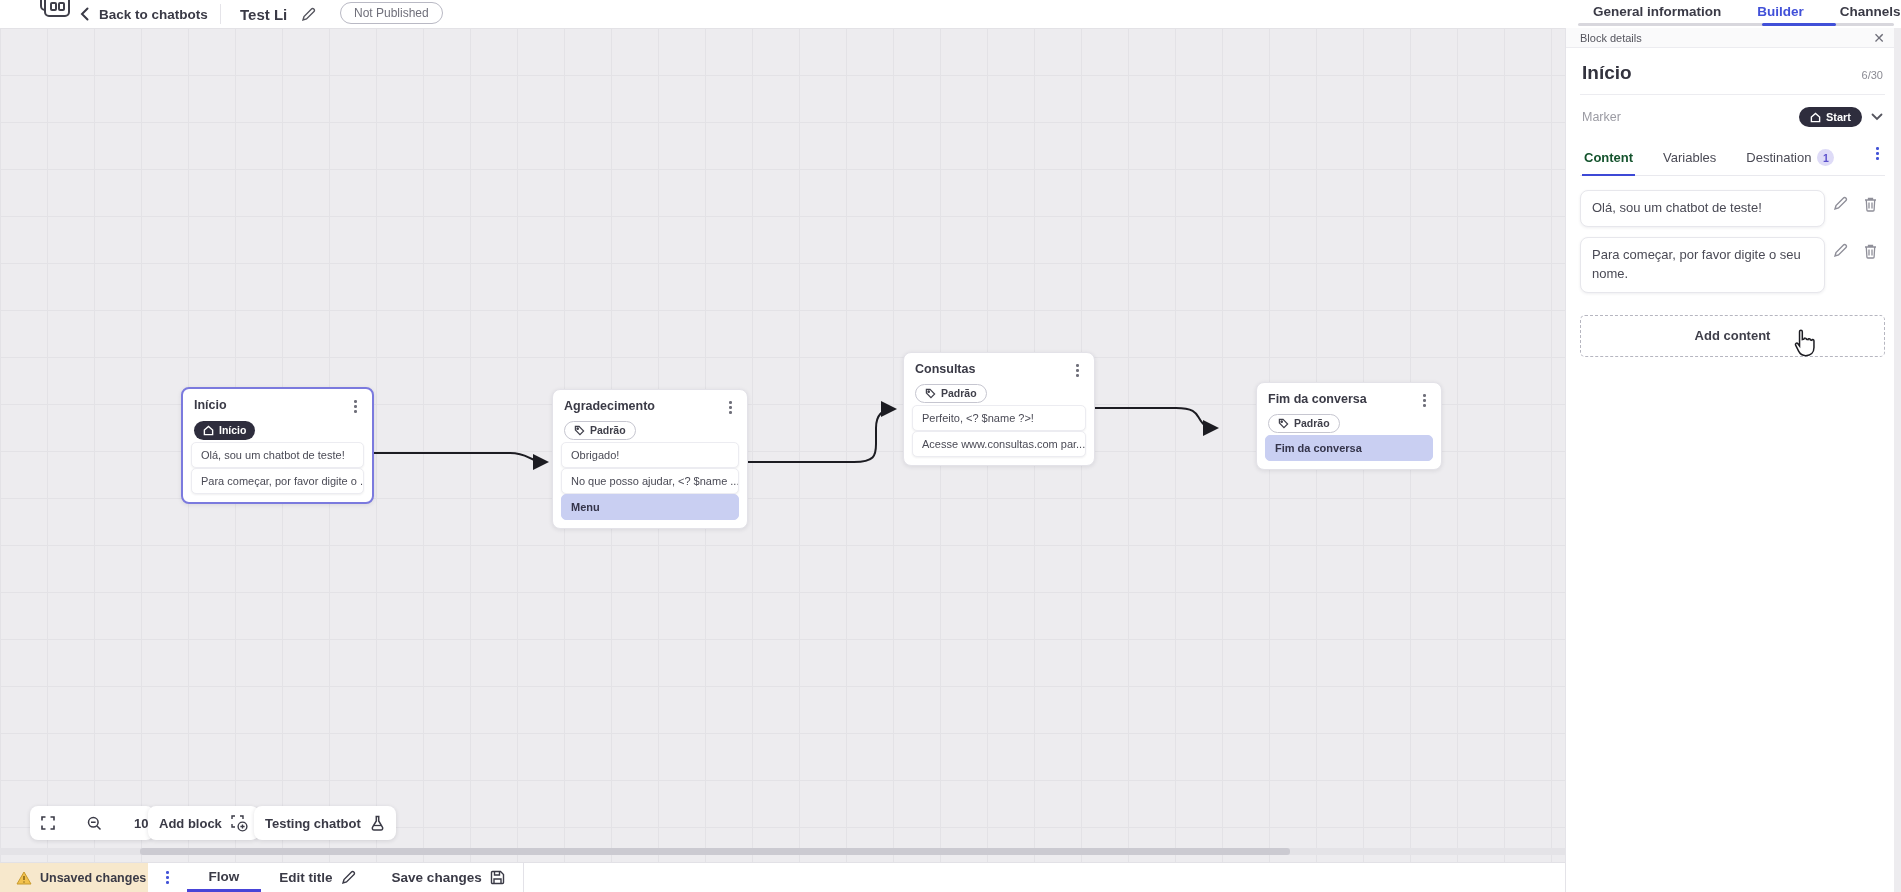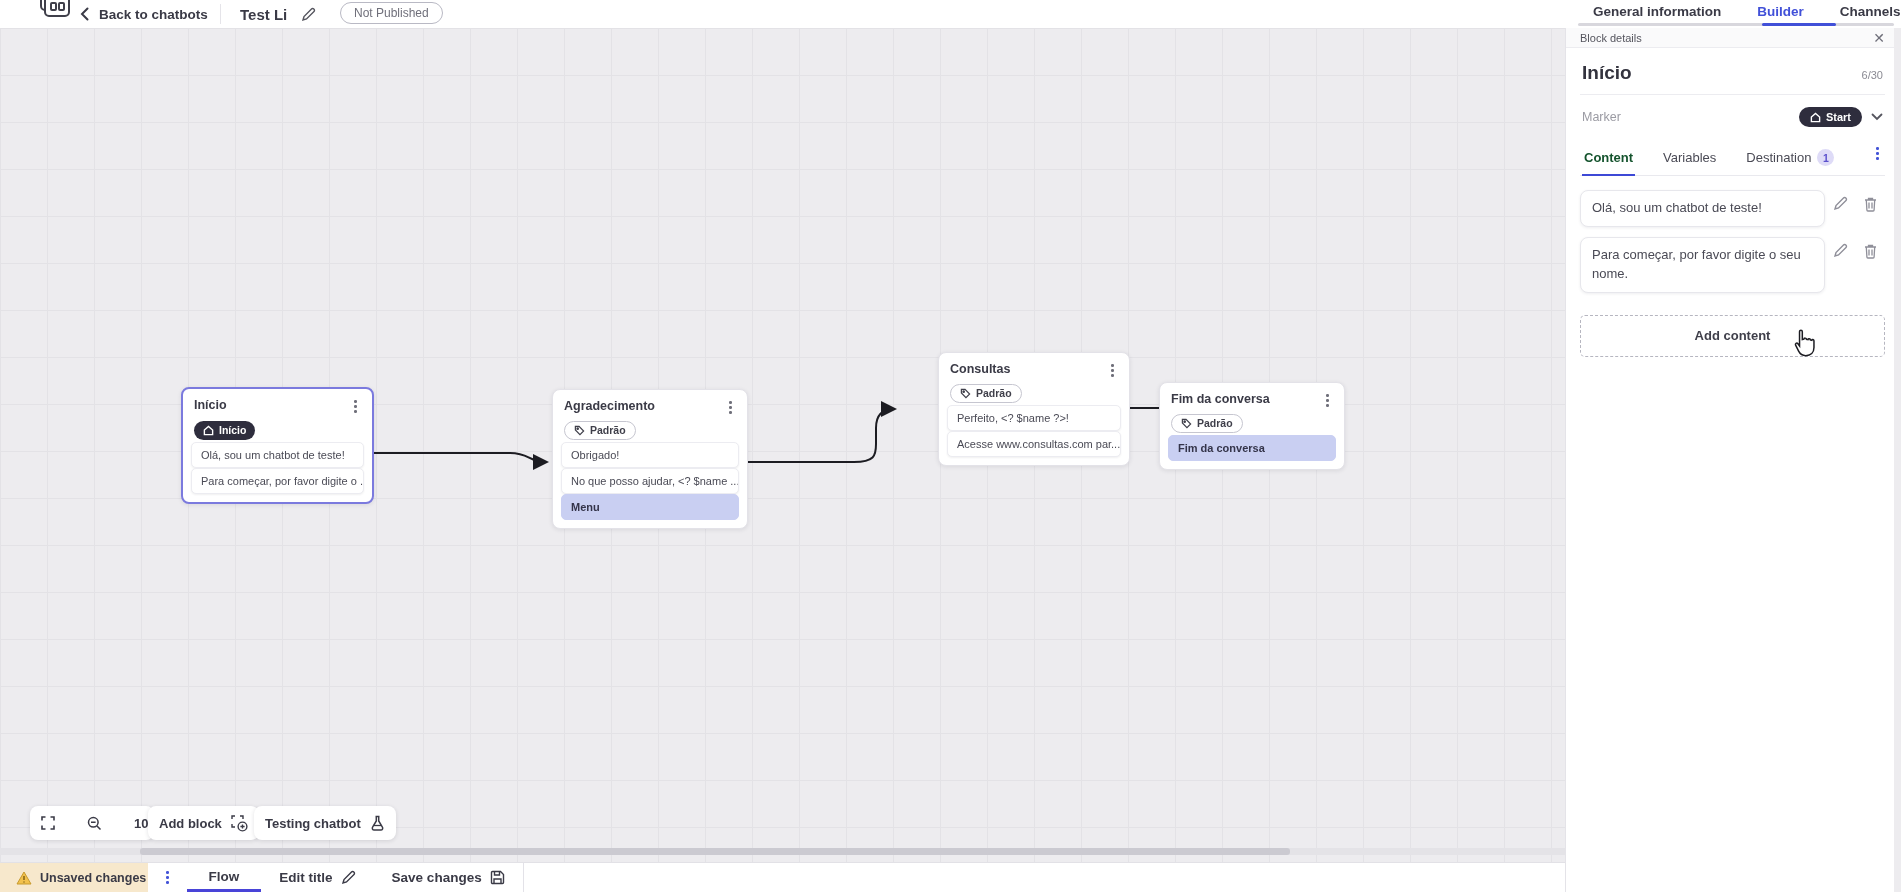--- a/index.html
+++ b/index.html
@@ -181,41 +181,41 @@
           <path d="M1.5 1.5 h4 l5 5 -4 4 -5-5 Z"></path>
           <circle cx="4" cy="4" r="0.8" fill="#3f3f4a"></circle>
         </svg>
       <span>Padrão</span>
     </span>
     <div class="item">Obrigado!</div>
     <div class="item">No que posso ajudar, &lt;? $name ...</div>
     <div class="item highlight">Menu</div>
   </div>
 
-  <div class="block" style="left:938px; top:324px; width:192px;">
+  <div class="block" style="left:903px; top:324px; width:192px;">
     <div class="blk-head">
       <span class="blk-title">Consultas</span>
       <span class="kebab">
           <i></i>
           <i></i>
           <i></i>
         </span>
     </div>
     <span class="tag-pill">
       <svg width="11" height="11" viewBox="0 0 12 12" fill="none" stroke="#3f3f4a" stroke-width="1.3">
           <path d="M1.5 1.5 h4 l5 5 -4 4 -5-5 Z"></path>
           <circle cx="4" cy="4" r="0.8" fill="#3f3f4a"></circle>
         </svg>
       <span>Padrão</span>
     </span>
     <div class="item">Perfeito, &lt;? $name ?&gt;!</div>
     <div class="item">Acesse www.consultas.com par...</div>
   </div>
 
-  <div class="block" style="left:1159px; top:354px; width:186px;">
+  <div class="block" style="left:1256px; top:354px; width:186px;">
     <div class="blk-head">
       <span class="blk-title">Fim da conversa</span>
       <span class="kebab">
           <i></i>
           <i></i>
           <i></i>
         </span>
     </div>
     <span class="tag-pill">
       <svg width="11" height="11" viewBox="0 0 12 12" fill="none" stroke="#3f3f4a" stroke-width="1.3">

